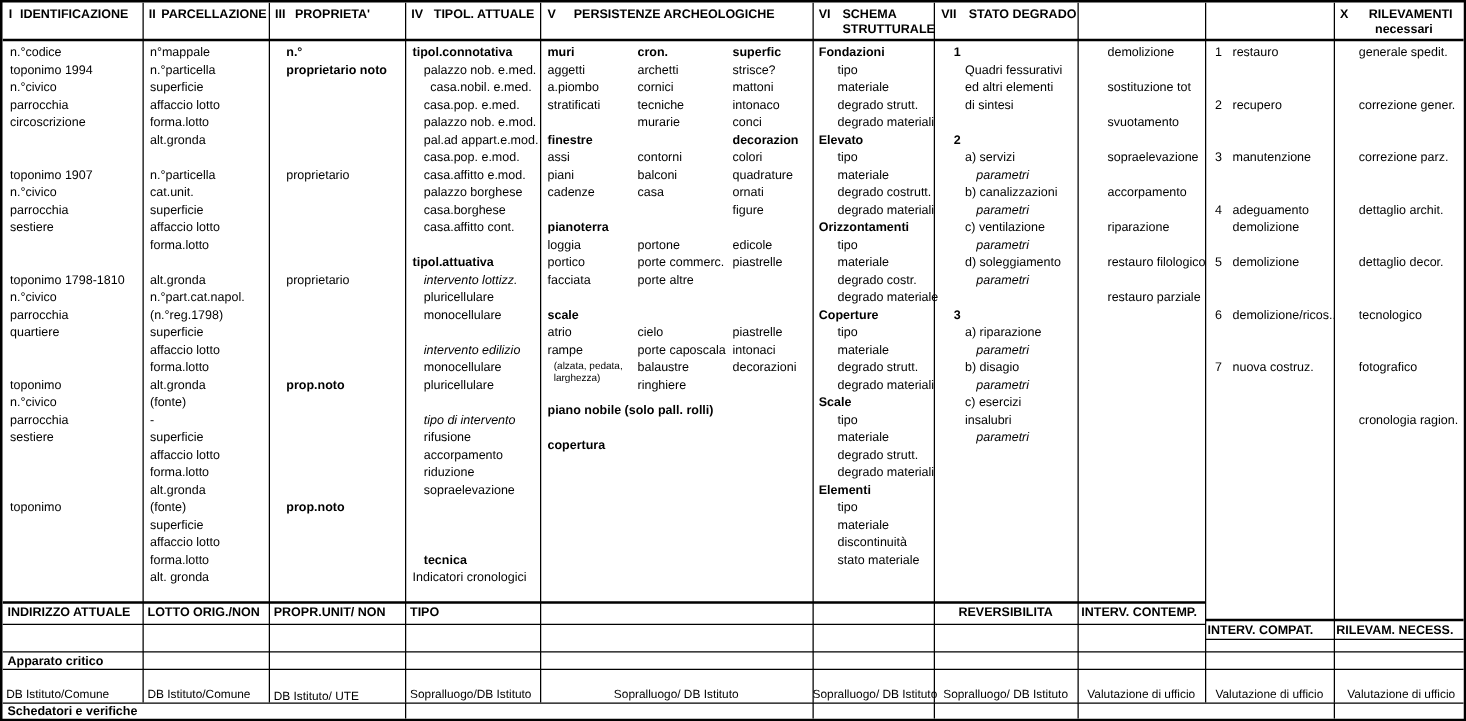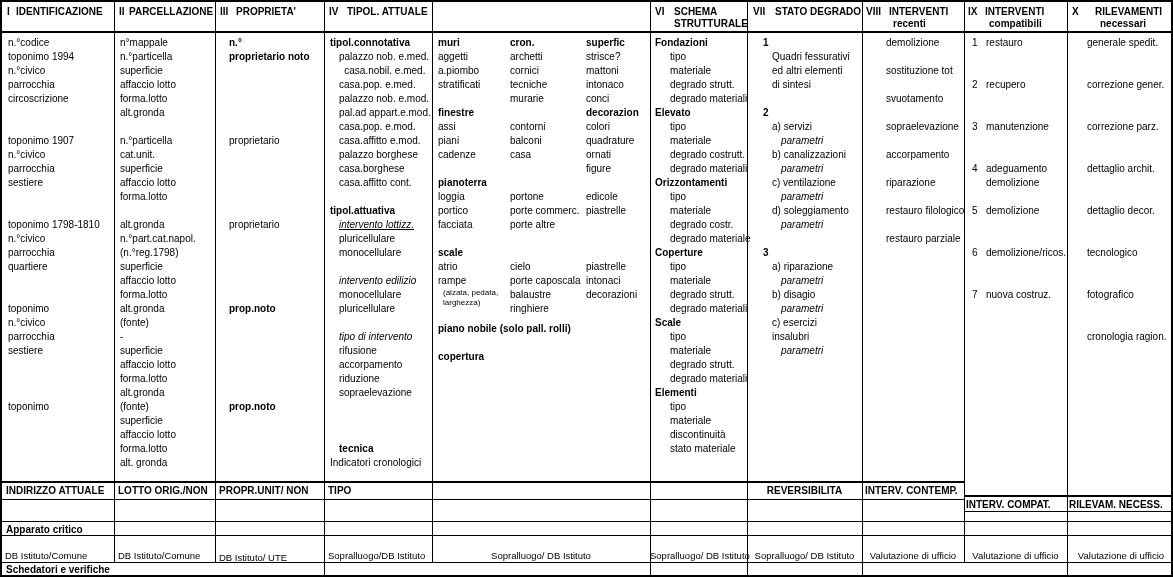--- a/index.html
+++ b/index.html
@@ -143,21 +143,21 @@
         <div class="ln" style="padding-left: 9px;"><span>casa.pop. e.med.</span></div>
         <div class="ln" style="padding-left: 9px;"><span>palazzo nob. e.mod.</span></div>
         <div class="ln" style="padding-left: 9px;"><span>pal.ad appart.e.mod.</span></div>
         <div class="ln" style="padding-left: 9px;"><span>casa.pop. e.mod.</span></div>
         <div class="ln" style="padding-left: 9px;"><span>casa.affitto e.mod.</span></div>
         <div class="ln" style="padding-left: 9px;"><span>palazzo borghese</span></div>
         <div class="ln" style="padding-left: 9px;"><span>casa.borghese</span></div>
         <div class="ln" style="padding-left: 9px;"><span>casa.affitto cont.</span></div>
         <div class="ln"><span></span></div>
         <div class="ln b"><span>tipol.attuativa</span></div>
-        <div class="ln it" style="padding-left: 9px; text-decoration: underline;"><span>intervento lottizz.</span></div>
+        <div class="ln it" style="padding-left: 9px;"><span>intervento lottizz.</span></div>
         <div class="ln" style="padding-left: 9px;"><span>pluricellulare</span></div>
         <div class="ln" style="padding-left: 9px;"><span>monocellulare</span></div>
         <div class="ln"><span></span></div>
         <div class="ln it" style="padding-left: 9px;"><span>intervento edilizio</span></div>
         <div class="ln" style="padding-left: 9px;"><span>monocellulare</span></div>
         <div class="ln" style="padding-left: 9px;"><span>pluricellulare</span></div>
         <div class="ln"><span></span></div>
         <div class="ln it" style="padding-left: 9px;"><span>tipo di intervento</span></div>
         <div class="ln" style="padding-left: 9px;"><span>rifusione</span></div>
         <div class="ln" style="padding-left: 9px;"><span>accorpamento</span></div>
@@ -165,20 +165,21 @@
         <div class="ln" style="padding-left: 9px;"><span>sopraelevazione</span></div>
         <div class="ln"><span></span></div>
         <div class="ln"><span></span></div>
         <div class="ln"><span></span></div>
         <div class="ln b" style="padding-left: 9px;"><span>tecnica</span></div>
         <div class="ln"><span>Indicatori cronologici</span></div>
       </div>
   </div>
 
   <div class="col" style="left:430px;width:218px">
+    <div class="hdr" style="padding-left:6px"><span class="hnum" style="min-width:21px">V</span><span>PERSISTENZE ARCHEOLOGICHE</span></div>
     <div class="lines" style="left:6px">
         <div class="ln b"><span>muri</span></div>
         <div class="ln"><span>aggetti</span></div>
         <div class="ln"><span>a.piombo</span></div>
         <div class="ln"><span>stratificati</span></div>
         <div class="ln"><span></span></div>
         <div class="ln b"><span>finestre</span></div>
         <div class="ln"><span>assi</span></div>
         <div class="ln"><span>piani</span></div>
         <div class="ln"><span>cadenze</span></div>
@@ -302,42 +303,40 @@
         <div class="ln it" style="padding-left: 27px;"><span>parametri</span></div>
         <div class="ln" style="padding-left: 18px;"><span>b) disagio</span></div>
         <div class="ln it" style="padding-left: 27px;"><span>parametri</span></div>
         <div class="ln" style="padding-left: 18px;"><span>c) esercizi</span></div>
         <div class="ln" style="padding-left: 18px;"><span>insalubri</span></div>
         <div class="ln it" style="padding-left: 27px;"><span>parametri</span></div>
       </div>
   </div>
 
   <div class="col" style="left:860px;width:102px">
-    <div class="hdr" style="padding-left:4px"><span class="hnum" style="min-width:23px">VIII</span><span>INTERVENTI</span><div class="hdr2" style="padding-left:27px">recenti</div></div>
     <div class="lines" style="left:24px">
         <div class="ln"><span>demolizione</span></div>
         <div class="ln"><span></span></div>
         <div class="ln"><span>sostituzione tot</span></div>
         <div class="ln"><span></span></div>
         <div class="ln"><span>svuotamento</span></div>
         <div class="ln"><span></span></div>
         <div class="ln"><span>sopraelevazione</span></div>
         <div class="ln"><span></span></div>
         <div class="ln"><span>accorpamento</span></div>
         <div class="ln"><span></span></div>
         <div class="ln"><span>riparazione</span></div>
         <div class="ln"><span></span></div>
         <div class="ln"><span>restauro filologico</span></div>
         <div class="ln"><span></span></div>
         <div class="ln"><span>restauro parziale</span></div>
       </div>
   </div>
 
   <div class="col" style="left:962px;width:103px">
-    <div class="hdr" style="padding-left:4px"><span class="hnum" style="min-width:17px">IX</span><span>INTERVENTI</span><div class="hdr2" style="padding-left:21px">compatibili</div></div>
     <div class="lines" style="left:8px">
         <div class="ln"><span class="lnum" style="min-width: 14px;">1</span><span>restauro</span></div>
         <div class="ln"><span></span></div>
         <div class="ln"><span></span></div>
         <div class="ln"><span class="lnum" style="min-width: 14px;">2</span><span>recupero</span></div>
         <div class="ln"><span></span></div>
         <div class="ln"><span></span></div>
         <div class="ln"><span class="lnum" style="min-width: 14px;">3</span><span>manutenzione</span></div>
         <div class="ln"><span></span></div>
         <div class="ln"><span></span></div>

